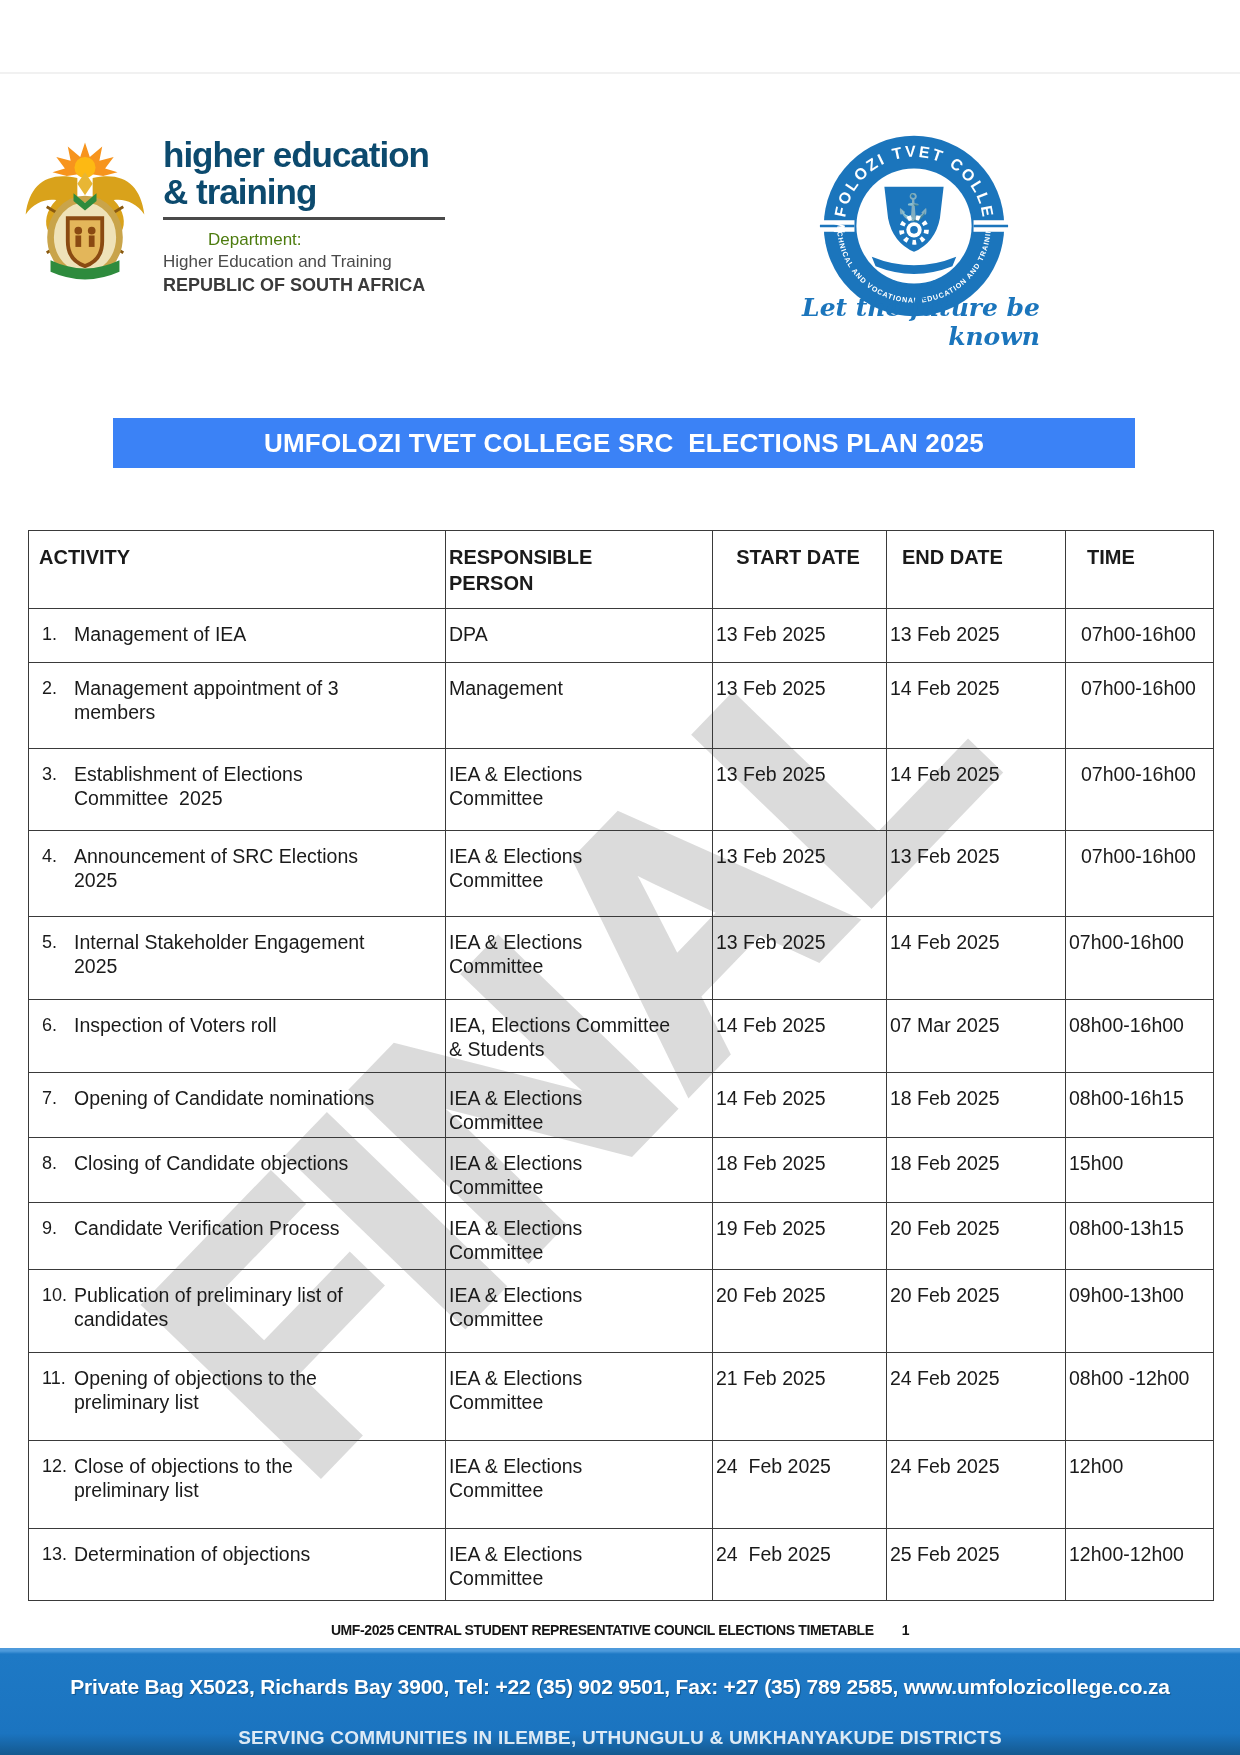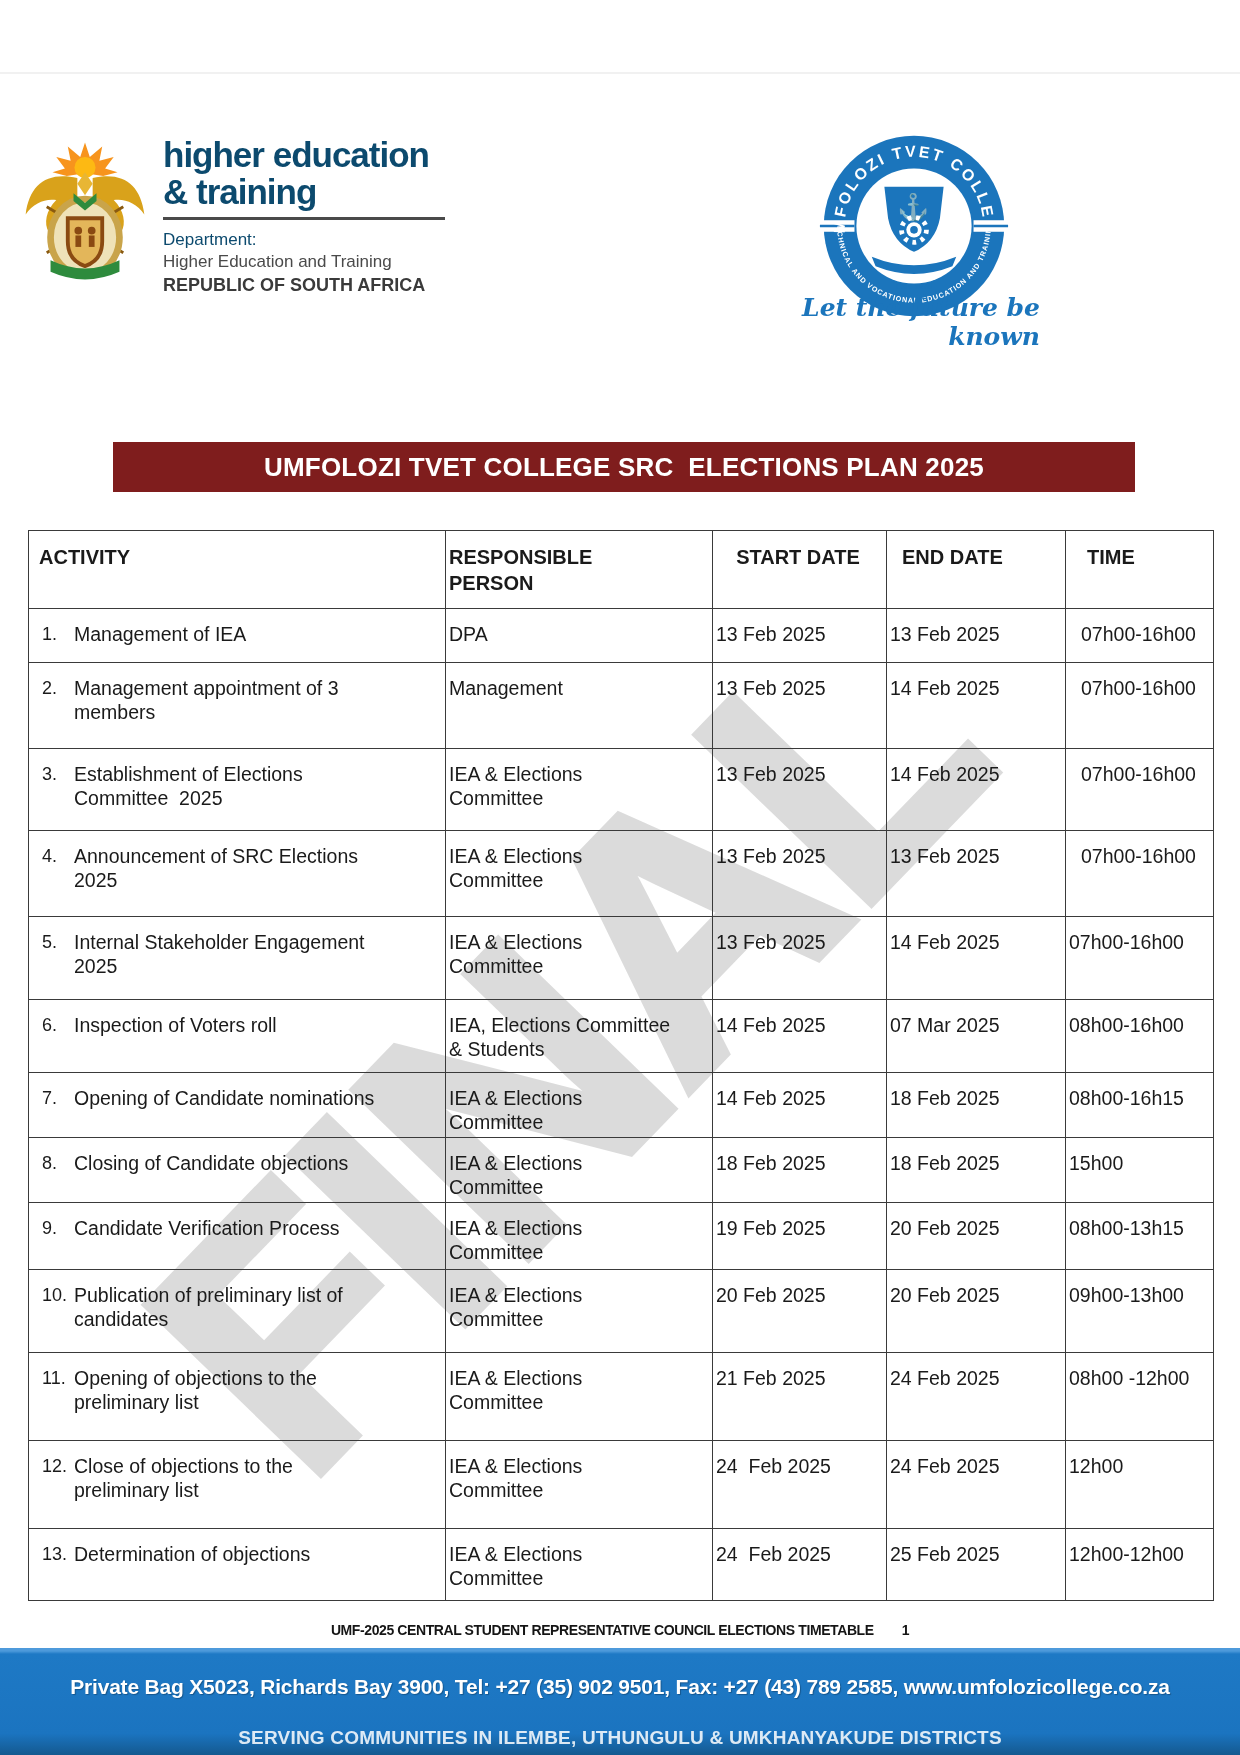--- a/index.html
+++ b/index.html
@@ -8,21 +8,21 @@
     width:1240px;height:1755px;position:relative;background:#ffffff;
     font-family:"Liberation Sans",sans-serif;color:#1a1a1a;overflow:hidden;
   }
   .page-edge{position:absolute;left:0;top:72px;width:1240px;height:2px;background:#f1f1f1;}
 
   
   .coat-of-arms{position:absolute;left:18px;top:136px;}
   .dhet-text{position:absolute;left:163px;top:136px;width:300px;}
   .dhet-title{font-size:35px;line-height:37px;font-weight:bold;color:#0c4a6e;letter-spacing:-1px;white-space:pre;}
   .dhet-rule{width:282px;border-top:3px solid #4a4a4a;margin:7px 0 9px 0;}
-  .dept-label{font-size:17px;color:#0c4a6e;line-height:22px;}
+  .dept-label{font-size:17px;color:#4d7c0f;line-height:22px;margin-left:45px;}
   .dept-name{font-size:17px;color:#4a4a4a;line-height:22px;}
   .country{font-size:18px;font-weight:bold;color:#3a3a3a;line-height:24px;}
 
   .college-logo{position:absolute;left:818px;top:130px;}
   .tagline{position:absolute;left:755px;top:293px;width:285px;text-align:right;
     font-family:"DejaVu Serif",serif;font-style:italic;font-weight:bold;
     font-size:25px;color:#1b75bc;}
 
   
   .banner{position:absolute;left:113px;top:418px;width:1022px;height:50px;
@@ -120,21 +120,21 @@
     <text x="100" y="90" text-anchor="middle" font-size="27" fill="#ffffff">⚓</text>
     <circle cx="100" cy="104" r="13" fill="none" stroke="#ffffff" stroke-width="5" stroke-dasharray="4 5"></circle>
     <circle cx="100" cy="104" r="8" fill="#ffffff"></circle>
     <circle cx="100" cy="104" r="4" fill="#1b75bc"></circle>
     <path d="M56 132 Q100 150 144 132 L140 142 Q100 158 60 142 Z" fill="#1b75bc"></path>
     <text x="100" y="166" text-anchor="middle" font-size="8" font-weight="bold" fill="#1b75bc">EST. 1975</text>
   </svg>
 </div>
 <div class="tagline">Let the future be known</div>
 
-<div class="banner" style="background:#7f1d1d;margin-top:24px;">
+<div class="banner" style="background:#3b82f6;">
   <span class="banner-text">UMFOLOZI TVET COLLEGE SRC  ELECTIONS PLAN 2025</span>
 </div>
 
 <div class="watermark">FINAL</div>
 
 <div class="table-wrap">
   <table>
     <colgroup>
       <col style="width:417px">
         <col style="width:267px">
@@ -264,15 +264,15 @@
         </tr>
       </tbody>
   </table>
 </div>
 
 <div class="footer-line">
   <span>UMF-2025 CENTRAL STUDENT REPRESENTATIVE COUNCIL ELECTIONS TIMETABLE</span><span class="pagenum">1</span>
 </div>
 
 <div class="bottom-bar">
-  <div class="bar-line1">Private Bag X5023, Richards Bay 3900, Tel: +27 (35) 902 9501, Fax: +27 (43) 789 2585, www.umfolozicollege.co.za</div>
+  <div class="bar-line1">Private Bag X5023, Richards Bay 3900, Tel: +22 (35) 902 9501, Fax: +27 (35) 789 2585, www.umfolozicollege.co.za</div>
   <div class="bar-line2">SERVING COMMUNITIES IN ILEMBE, UTHUNGULU &amp; UMKHANYAKUDE DISTRICTS</div>
 </div>
 
 </body></html>

